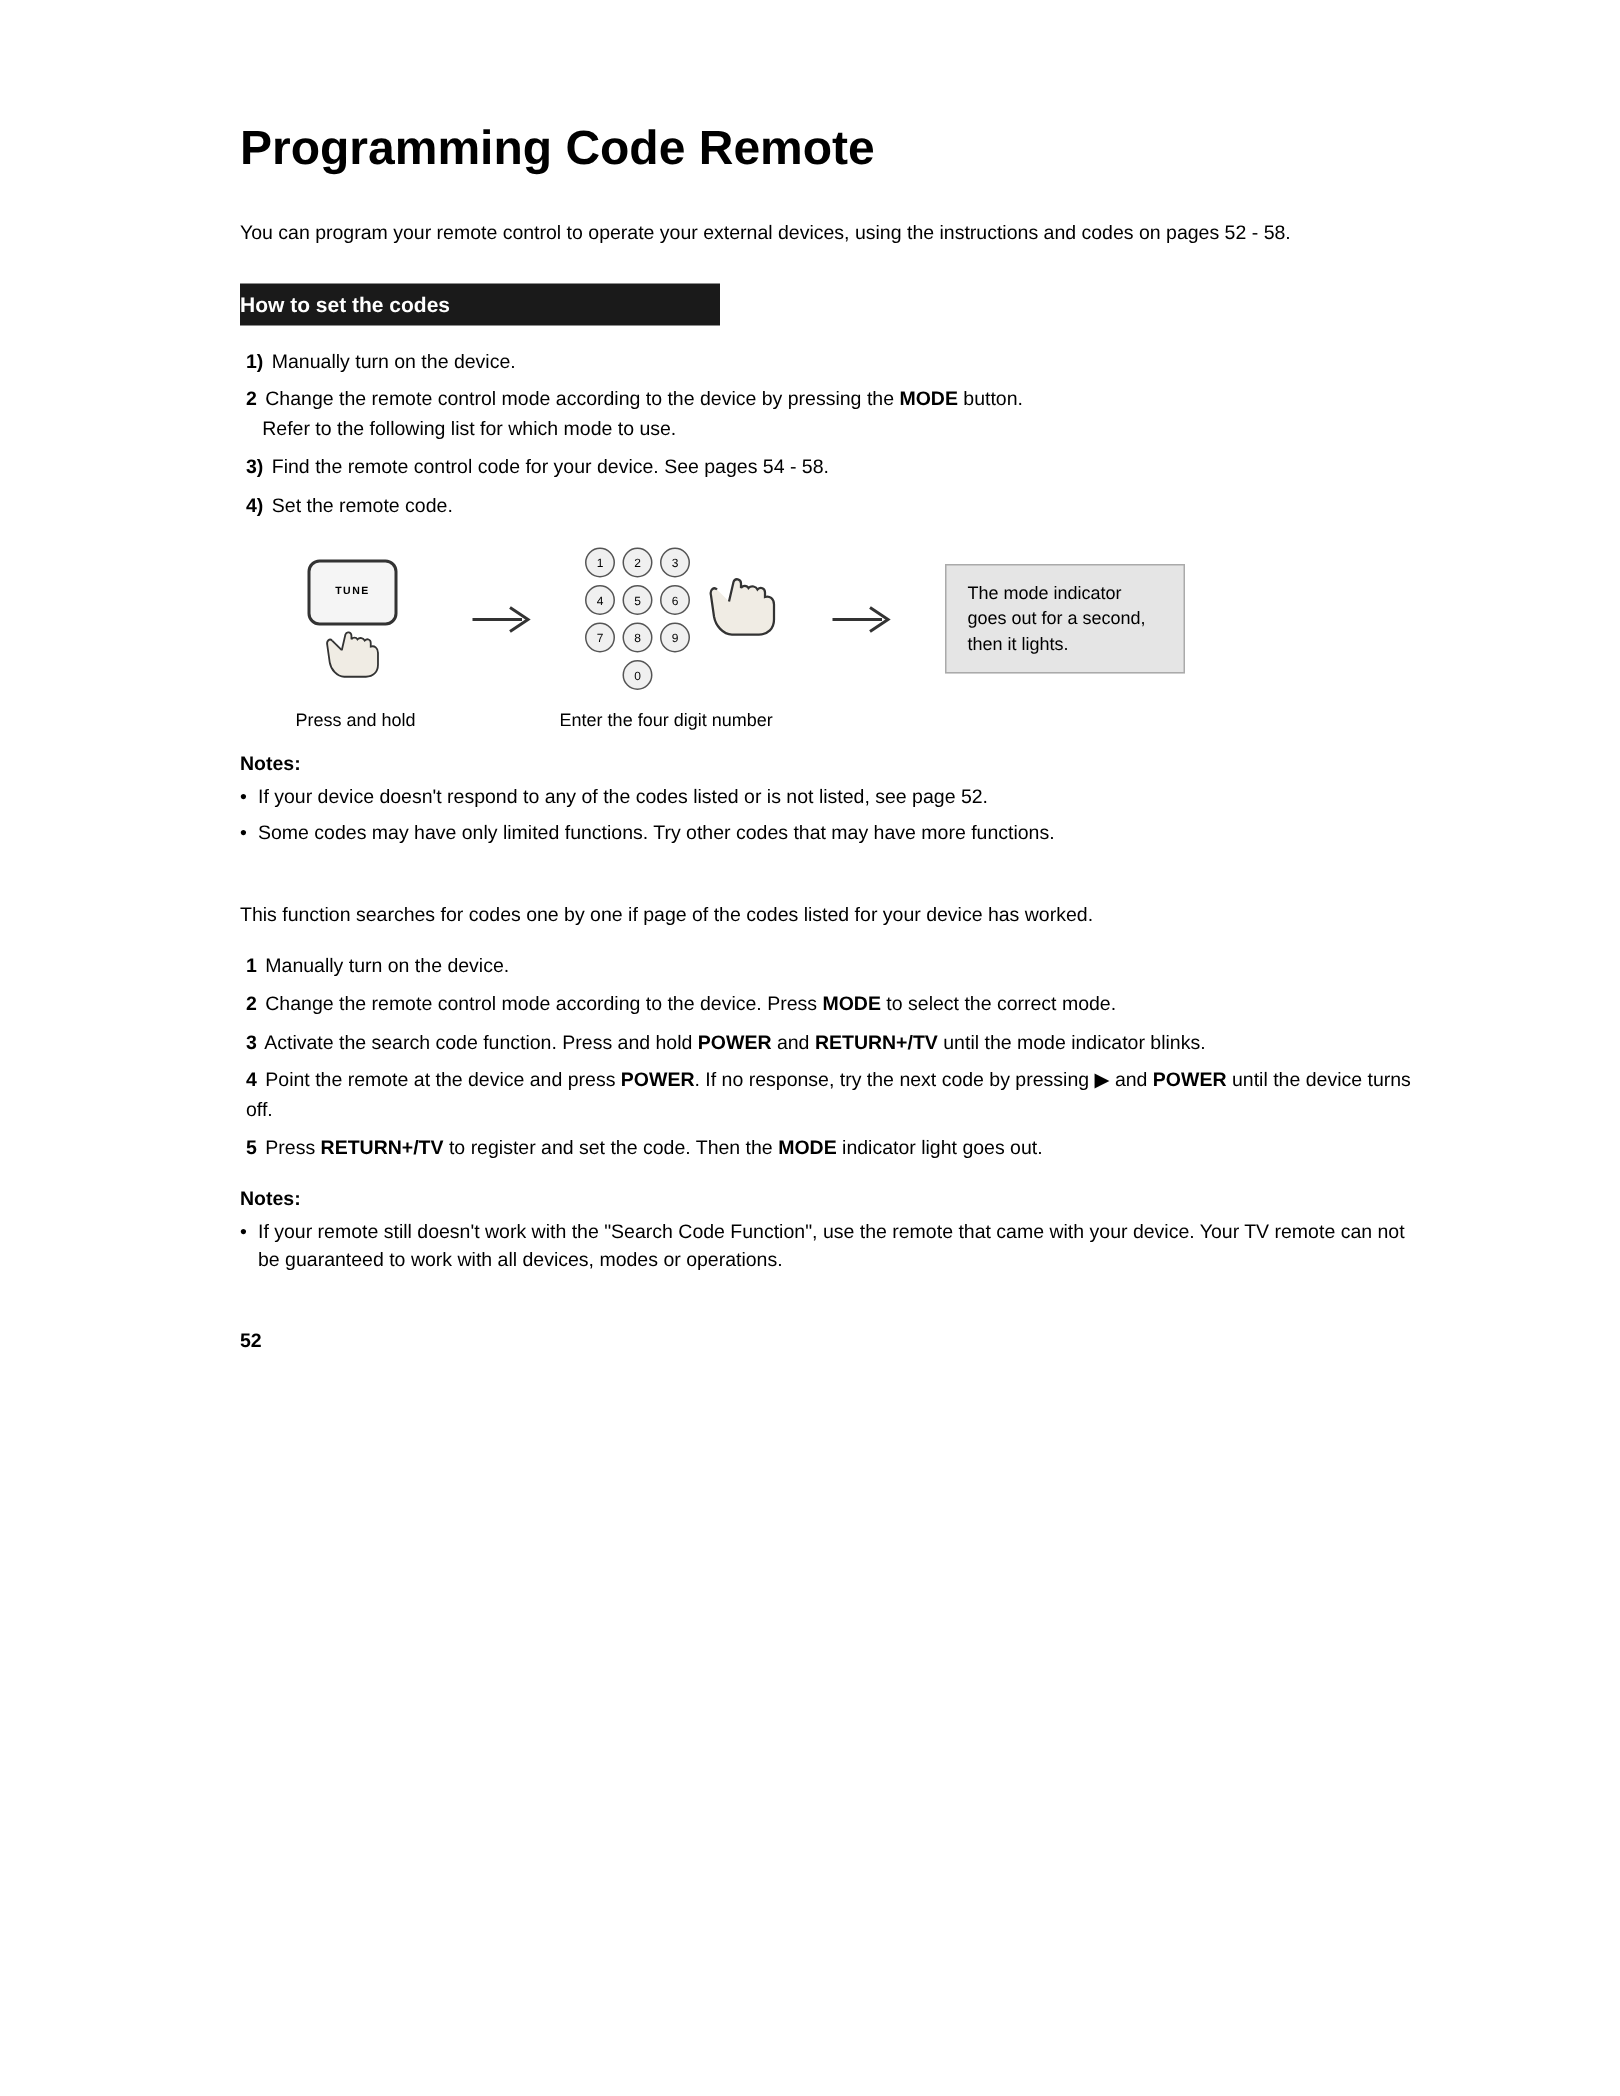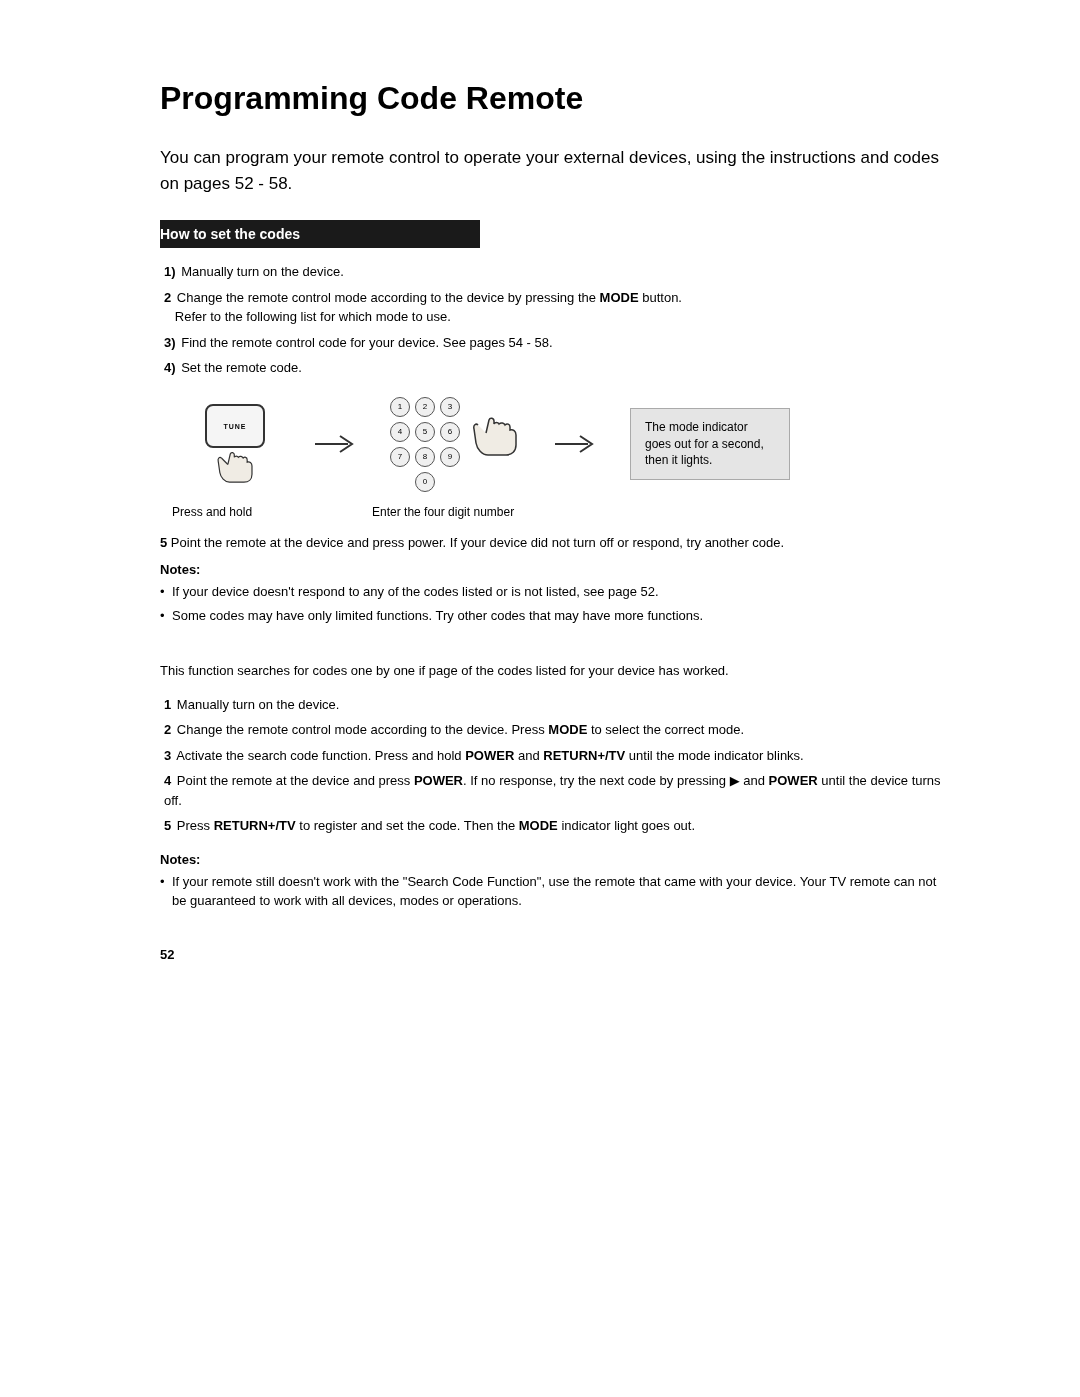--- a/index.html
+++ b/index.html
@@ -14,21 +14,21 @@
     }
 
     .page-title {
       font-size: 32px;
       font-weight: bold;
       margin-bottom: 28px;
       font-family: Arial, Helvetica, sans-serif;
     }
 
     .intro-text {
-      font-size: 17px;
+      font-size: 13px;
       margin-bottom: 24px;
       line-height: 1.5;
       max-width: 780px;
     }
 
     .section-header {
       background: #1a1a1a;
       color: #fff;
       padding: 6px 0;
       font-size: 14px;
@@ -137,22 +137,22 @@
       padding: 10px 14px;
       font-size: 12px;
       max-width: 160px;
       line-height: 1.4;
       text-align: left;
       background: #e5e5e5;
     }
 
     .diagram-labels {
       display: flex;
-      gap: 120px;
-      margin-left: 12px;
+      gap: 96px;
+      margin-left: 37px;
       margin-bottom: 14px;
       font-size: 12px;
     }
 
     .notes-section {
       margin-top: 10px;
     }
 
     .notes-label {
       font-weight: bold;
@@ -277,24 +277,20 @@
     </div>
   </div>
 
   
   <div class="diagram-labels">
     <span>Press and hold</span>
     <span>Enter the four digit number</span>
   </div>
 
   
-  <p class="step-text">
-    <span class="num"><b>5</b></span>
-    <span>  Point the remote at the device and press power.  If your device did not turn off or respond, try another code.</span>
-  </p>
 
   
   <div class="notes-section">
     <p class="notes-label">Notes:</p>
     <ul class="bullet-list">
       <li>If your device doesn't respond to any of the codes listed or is not listed, see page 52.</li>
       <li>Some codes may have only limited functions.  Try other codes that may have more functions.</li>
     </ul>
   </div>
 </div>

